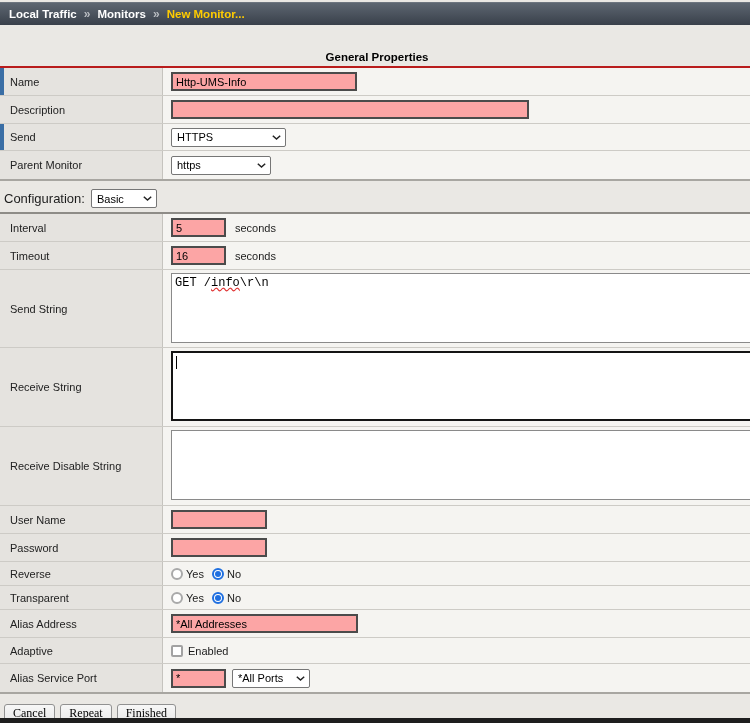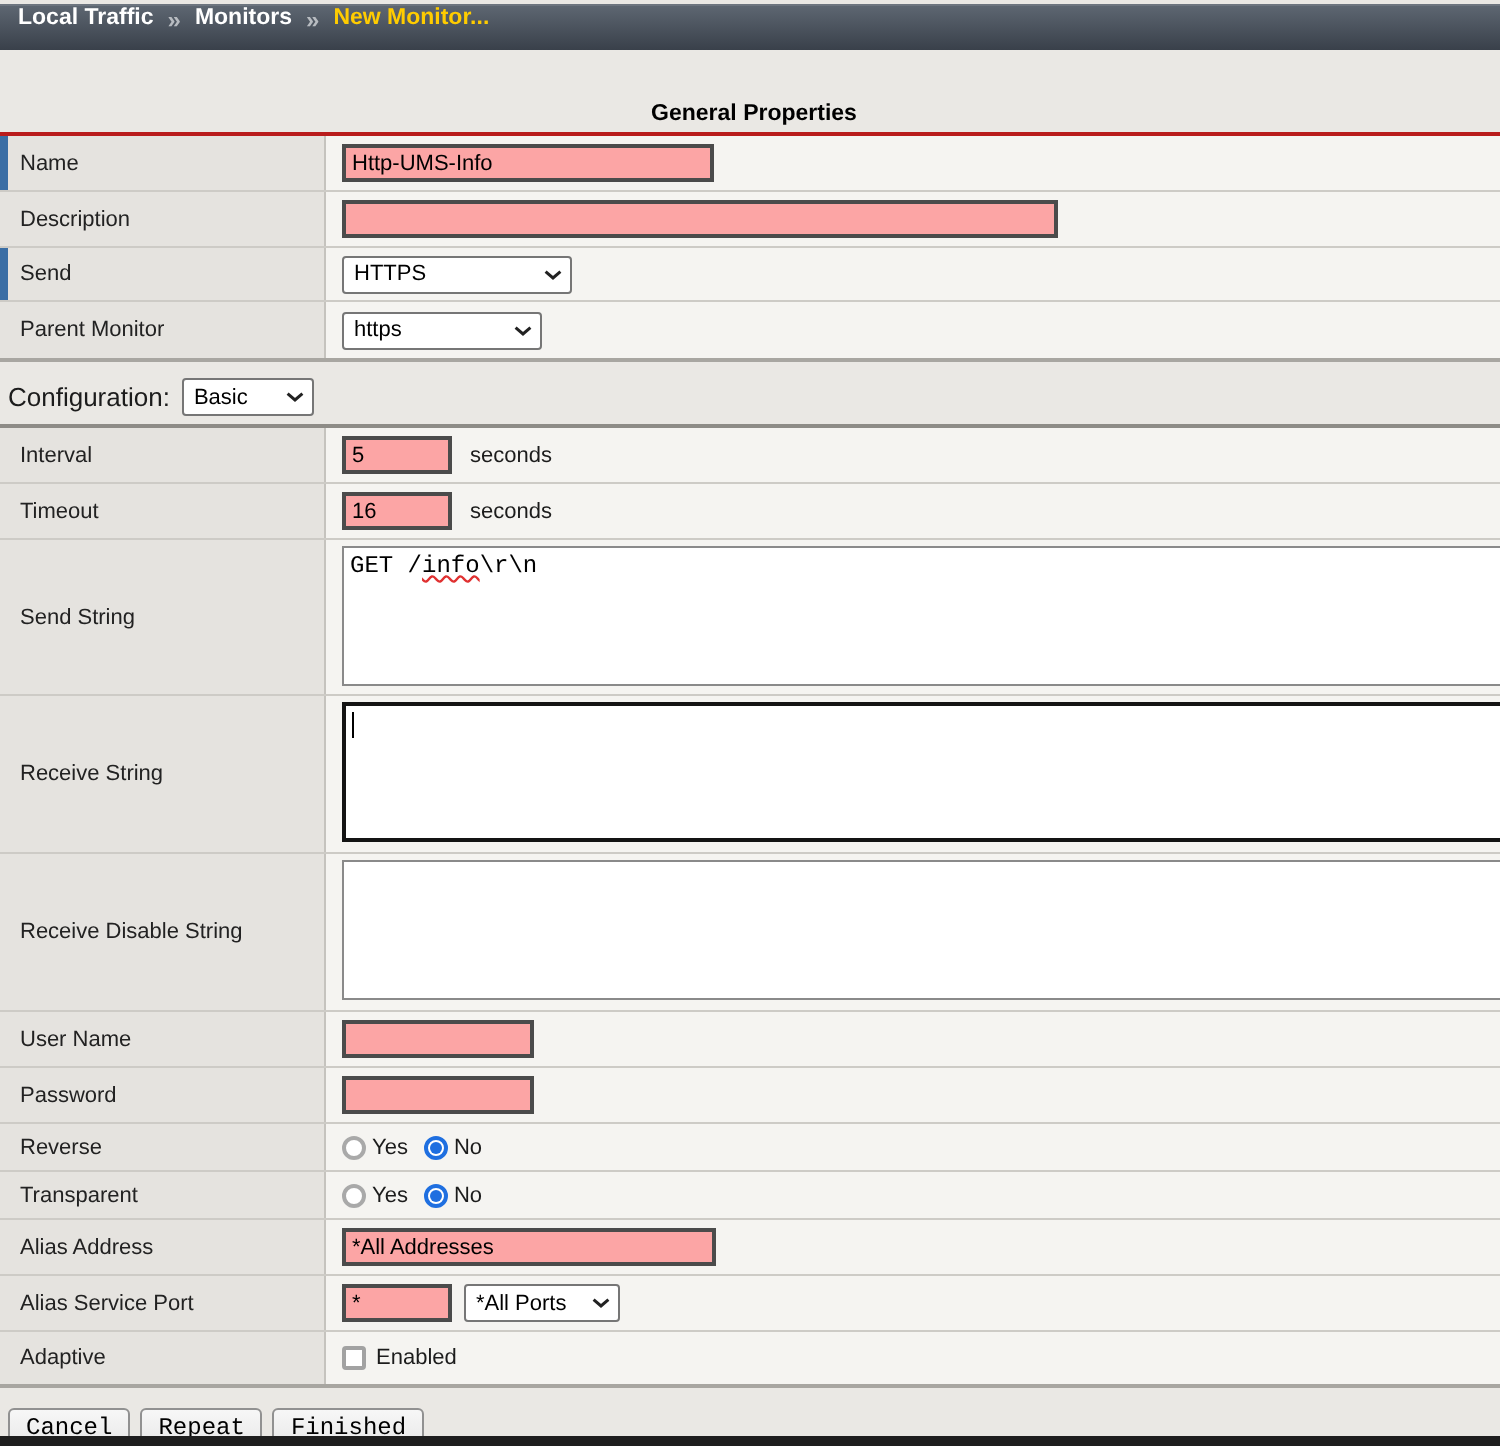--- a/index.html
+++ b/index.html
@@ -12,21 +12,21 @@
     overflow: hidden;
     position: relative;
   }
 
   
   .crumb-bar {
     margin-top: 2px;
     height: 23px;
     background: linear-gradient(#5d6671, #39404a);
     border-top: 1px solid #6d757f;
-    display: flex; 
+    display: flex; align-items: center;
     padding: 0 9px;
     font-weight: bold; font-size: 11.5px; color: #fff;
   }
   .crumb-sep { color: #b8bcc1; margin: 0 7px; font-size: 12px; }
   .crumb-current { color: #ffcc00; }
 
   .section-title { margin: 26px 0 3px 4px; font-weight: bold; font-size: 11.5px; color: #000; text-align: center; }
 
   
   .tbl  { border-top: 2px solid #b91c1c; border-bottom: 2px solid #a8a6a1; }
@@ -89,21 +89,21 @@
     content: ""; position: absolute; left: 1px; top: 1px;
     width: 6px; height: 6px; border-radius: 50%; background: #1f6fe0;
   }
   .radio-label { margin: 0 8px 0 3px; }
 
   .checkbox { width: 12px; height: 12px; border: 2px solid #a2a2a2; border-radius: 2px; background: #fff; display: inline-block; flex: none; }
   .cb-label { margin-left: 5px; }
 
   .btn-row { display: flex; gap: 5px; margin: 10px 0 0 4px; }
   button.btn {
-    font-family: Liberation Mono, monospace; font-size: 12px; color: #000;
+    font-family: Liberation Serif, serif; font-size: 12px; color: #000;
     background: linear-gradient(#f7f7f7, #e9e9e9);
     border: 1px solid #919191; border-radius: 3px;
     height: 19px; padding: 0 8px; cursor: pointer;
   }
 
   .bottom-strip { position: absolute; left: 0; right: 0; bottom: 0; height: 5px; background: #1e1e1e; }
 </style>
 </head>
 <body>
 
@@ -260,43 +260,43 @@
     </div>
   </div>
   <div class="row h28">
     <div class="lbl">
       <span>Alias Address</span>
     </div>
     <div class="val">
       <input class="txt w187" value="*All Addresses" style="">
     </div>
   </div>
+  <div class="row h26">
+    <div class="lbl">
+      <span>Adaptive</span>
+    </div>
+    <div class="val">
+      <span class="checkbox"></span>
+      <span class="cb-label">Enabled</span>
+    </div>
+  </div>
   <div class="row h28">
     <div class="lbl">
       <span>Alias Service Port</span>
     </div>
     <div class="val">
       <input class="txt w55" value="*" style="">
       <span class="select sw78" style="margin-left:6px">
         <span>*All Ports</span>
         <svg class="chev" width="9" height="5" viewBox="0 0 9 5">
             <path d="M0.8 0.8 L4.5 4 L8.2 0.8" fill="none" stroke="#222" stroke-width="1.5"></path>
           </svg>
       </span>
     </div>
   </div>
-  <div class="row h26">
-    <div class="lbl">
-      <span>Adaptive</span>
-    </div>
-    <div class="val">
-      <span class="checkbox"></span>
-      <span class="cb-label">Enabled</span>
-    </div>
-  </div>
 </div>
 
 <div class="btn-row">
   <button class="btn">Cancel</button>
   <button class="btn">Repeat</button>
   <button class="btn">Finished</button>
 </div>
 
 <div class="bottom-strip"></div>
 

